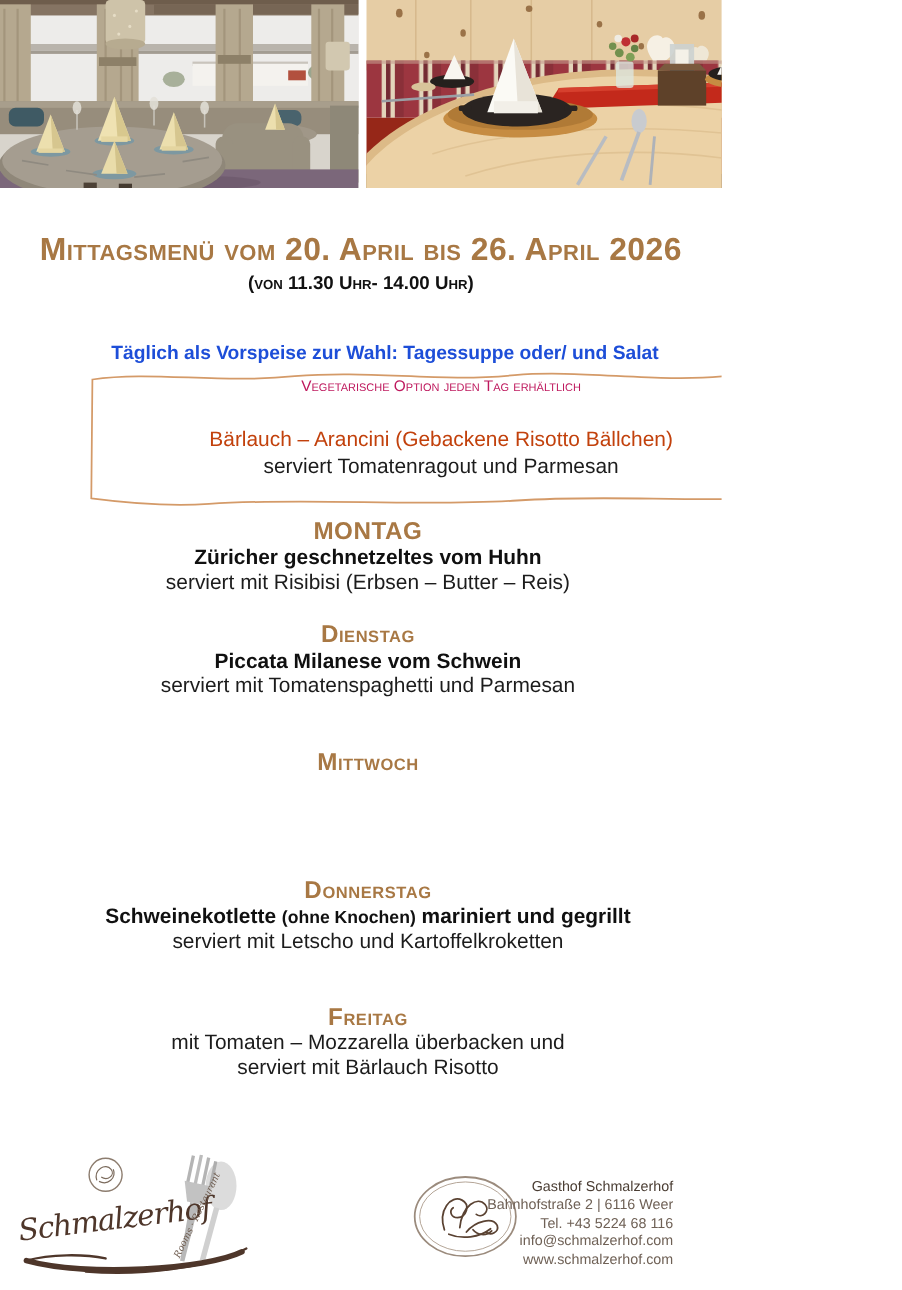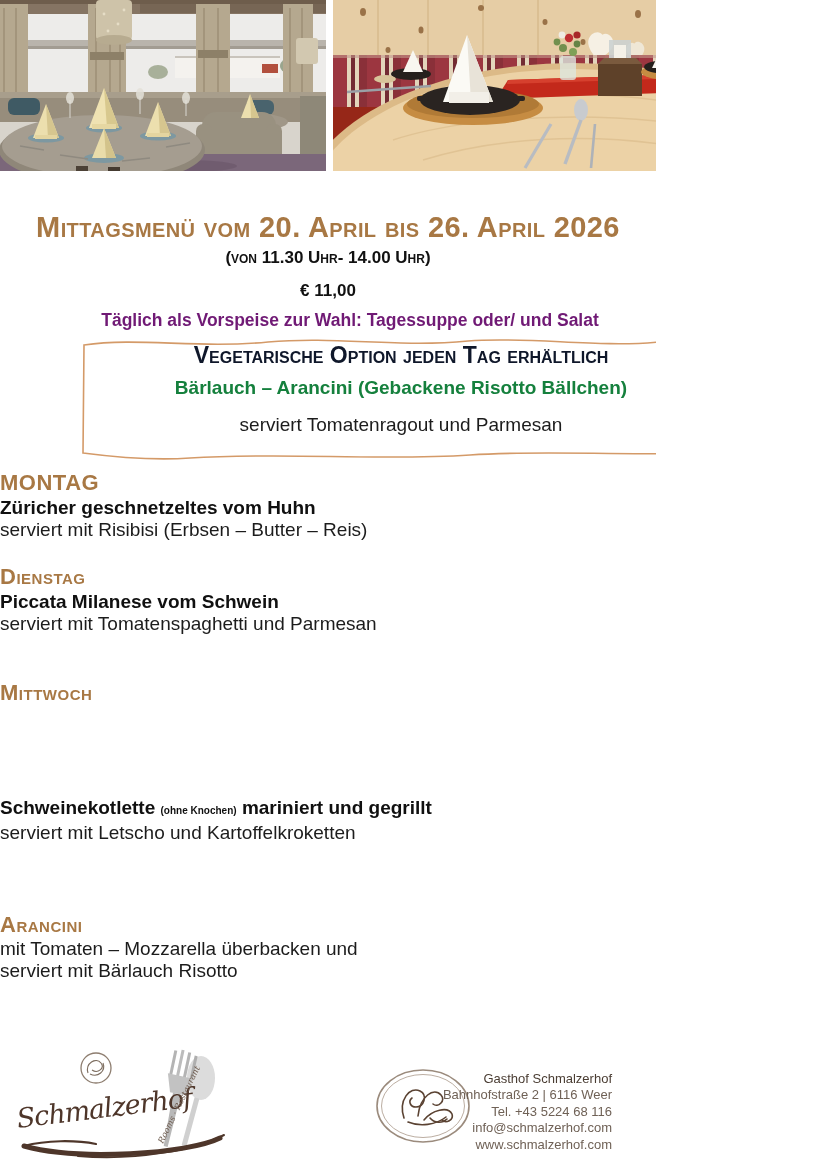--- a/index.html
+++ b/index.html
@@ -9,34 +9,34 @@
   }
   
   .photos{position:absolute;top:0;left:0;width:820px;height:171px;display:flex;gap:7px;}
   .photos svg{display:block;height:171px;}
   
   .center{position:absolute;left:0;right:0;text-align:center;}
   .title{top:211px;font-size:29px;font-weight:bold;font-variant:small-caps;
          letter-spacing:.4px;color:#a87844;}
   .time {top:248px;font-size:17px;font-weight:bold;font-variant:small-caps;color:#111;}
   .price{top:281px;font-size:17px;font-weight:bold;color:#111;}
-  .starter{top:310px;font-size:17.5px;font-weight:bold;color:#701a75;padding-left:44px;}
+  .starter{top:310px;font-size:17.5px;font-weight:bold;color:#1d4ed8;padding-left:44px;}
   
   .veg-box{position:absolute;left:78px;top:333px;width:646px;height:132px;}
   .veg-box svg.border{position:absolute;inset:0;width:100%;height:100%;}
   .veg-box .line{position:absolute;left:0;right:0;text-align:center;}
-  .veg-head{top:9px;font-size:23px;font-weight:bold;font-variant:small-caps;color:#0f172a;}
-  .veg-dish{top:44px;font-size:19px;font-weight:bold;color:#15803d;}
+  .veg-head{top:9px;font-size:14px;font-weight:normal;font-variant:small-caps;color:#be185d;}
+  .veg-dish{top:56px;font-size:19px;font-weight:normal;color:#c2410c;}
   .veg-side{top:81px;font-size:19px;color:#1c1c1c;}
   
-  .day{position:absolute;left:0;right:0;}
+  .day{position:absolute;left:13px;right:0;text-align:center;}
   .day .dname{font-size:22px;line-height:26px;font-weight:bold;font-variant:small-caps;
               letter-spacing:.5px;color:#a87844;}
   .day .dish{font-size:19px;line-height:23px;font-weight:bold;color:#101010;}
-  .day .dish .note{font-size:10px;}
+  .day .dish .note{font-size:16px;}
   .day .desc{font-size:19px;line-height:22px;color:#1c1c1c;}
   
   .logo-svg{position:absolute;left:16px;top:1048px;}
   .emblem-svg{position:absolute;left:374px;top:1066px;}
   .contact{position:absolute;top:1071px;right:44px;text-align:right;
            font-size:13px;line-height:16.4px;color:#6f6156;}
   .contact .cname{font-weight:normal;color:#4a3d33;}
 </style>
 </head>
 <body>
@@ -264,21 +264,20 @@
         <line x1="218" y1="124" x2="192" y2="168" stroke="#b8bcc2" stroke-width="3.2"></line>
         <line x1="262" y1="124" x2="258" y2="168" stroke="#aeb2b8" stroke-width="2.6"></line>
         <line x1="14" y1="92" x2="98" y2="86" stroke="#9aa0a6" stroke-width="2.4"></line>
         <line x1="392" y1="94" x2="428" y2="88" stroke="#aab0b6" stroke-width="2"></line>
       </g>
     </svg>
   </div>
 
   <div class="center title">Mittagsmenü vom 20. April bis 26. April 2026</div>
   <div class="center time">(von 11.30 Uhr- 14.00 Uhr)</div>
-  <div class="center price">€ 11,00</div>
   <div class="center starter">Täglich als Vorspeise zur Wahl: Tagessuppe oder/ und Salat</div>
 
   <div class="veg-box">
     <svg class="border" viewBox="0 0 646 132" preserveAspectRatio="none">
       <path d="M6,12 C60,4 120,16 190,9 C260,3 320,15 390,8 C450,3 520,15 580,9 C612,6 632,10 641,13
                L642,118 C560,125 480,116 392,122 C300,128 205,119 112,125 C70,128 28,123 5,120 Z" fill="none" stroke="#d49a68" stroke-width="1.6"></path>
     </svg>
     <div class="line veg-head">Vegetarische Option jeden Tag erhältlich</div>
     <div class="line veg-dish">Bärlauch – Arancini (Gebackene Risotto Bällchen)</div>
     <div class="line veg-side">serviert Tomatenragout und Parmesan</div>
@@ -294,26 +293,27 @@
     <div class="dname">Dienstag</div>
     <div class="dish">Piccata Milanese vom Schwein</div>
     <div class="desc">serviert mit Tomatenspaghetti und Parmesan</div>
   </div>
 
   <div class="day" style="top:680px">
     <div class="dname">Mittwoch</div>
   </div>
 
   <div class="day" style="top:796px">
+    <div class="dname">Donnerstag</div>
     <div class="dish"><span>Schweinekotlette</span> <span class="note">(ohne Knochen)</span> <span>mariniert und gegrillt</span></div>
     <div class="desc">serviert mit Letscho und Kartoffelkroketten</div>
   </div>
 
   <div class="day" style="top:912px">
-    <div class="dname">Arancini</div>
+    <div class="dname">Freitag</div>
     <div class="desc">mit Tomaten – Mozzarella überbacken und</div>
     <div class="desc">serviert mit Bärlauch Risotto</div>
   </div>
 
   <svg class="logo-svg" width="218" height="118" viewBox="0 0 218 118">
 
     <g fill="none">
       <circle cx="80" cy="20" r="15" stroke="#8d7d6f" stroke-width="1.3"></circle>
       <path d="M72,25 C69,15 80,9 85,15 C89,20 82,26 76,22 M74,26 C82,30 90,23 87,15" stroke="#7c6c5e" stroke-width="1.1"></path>
     </g>

